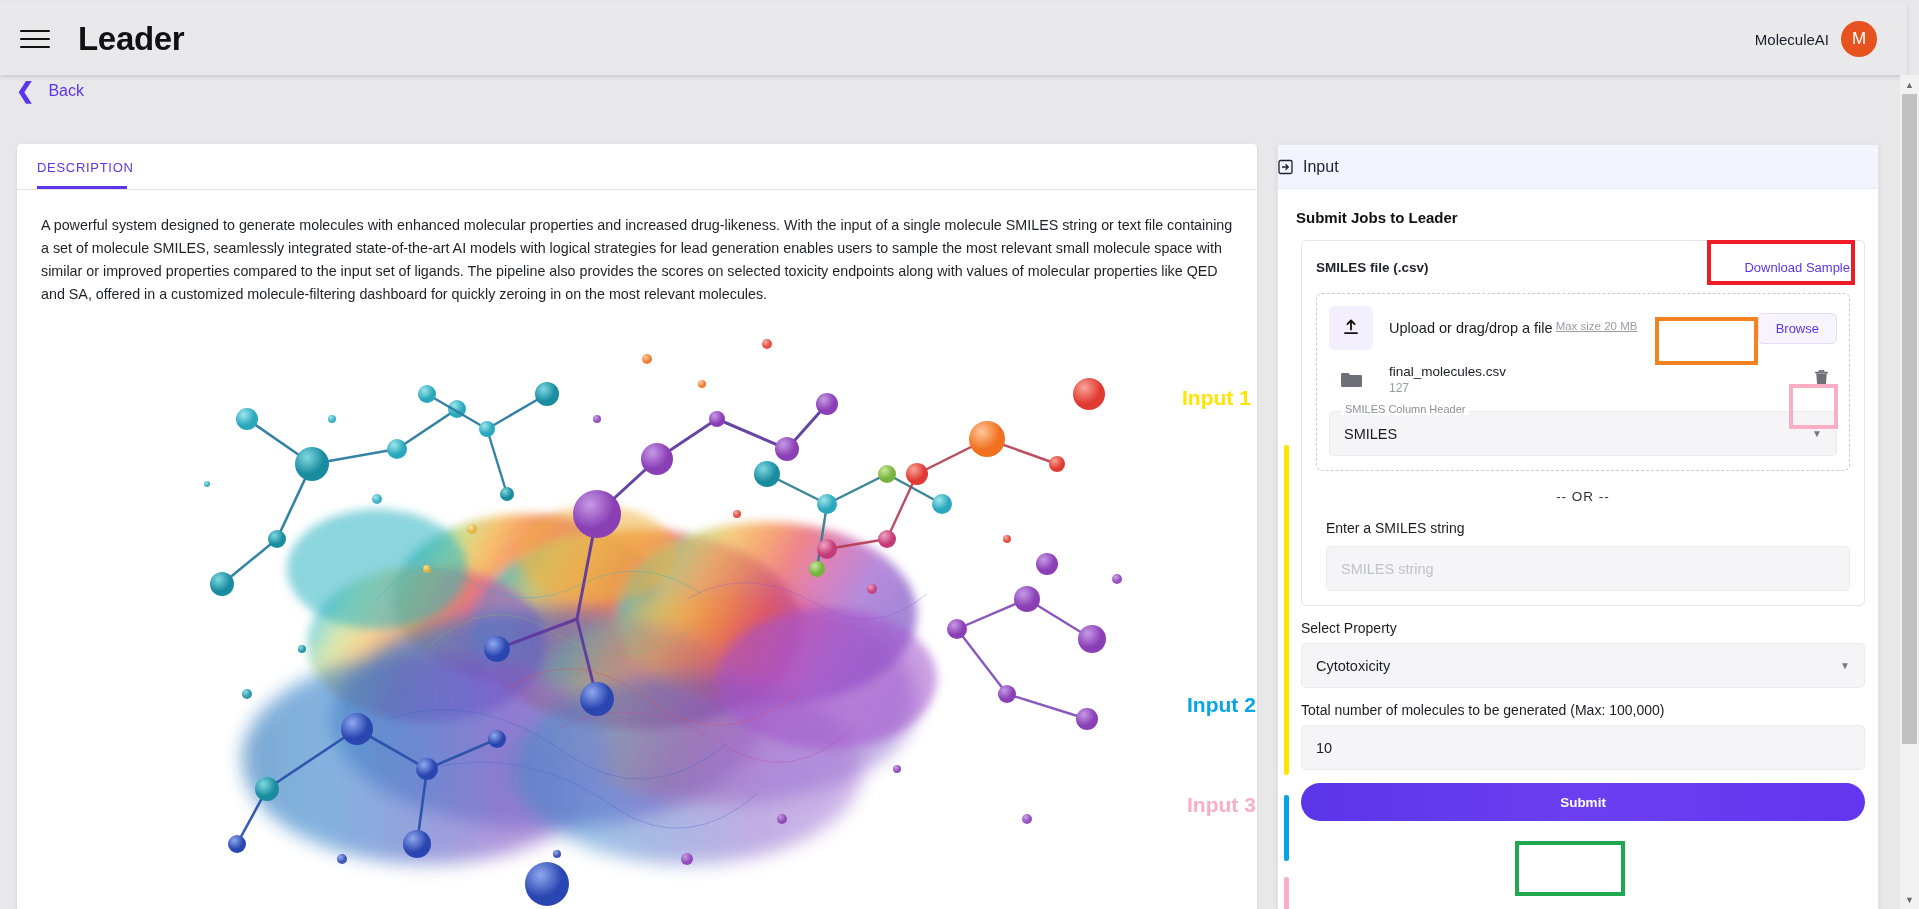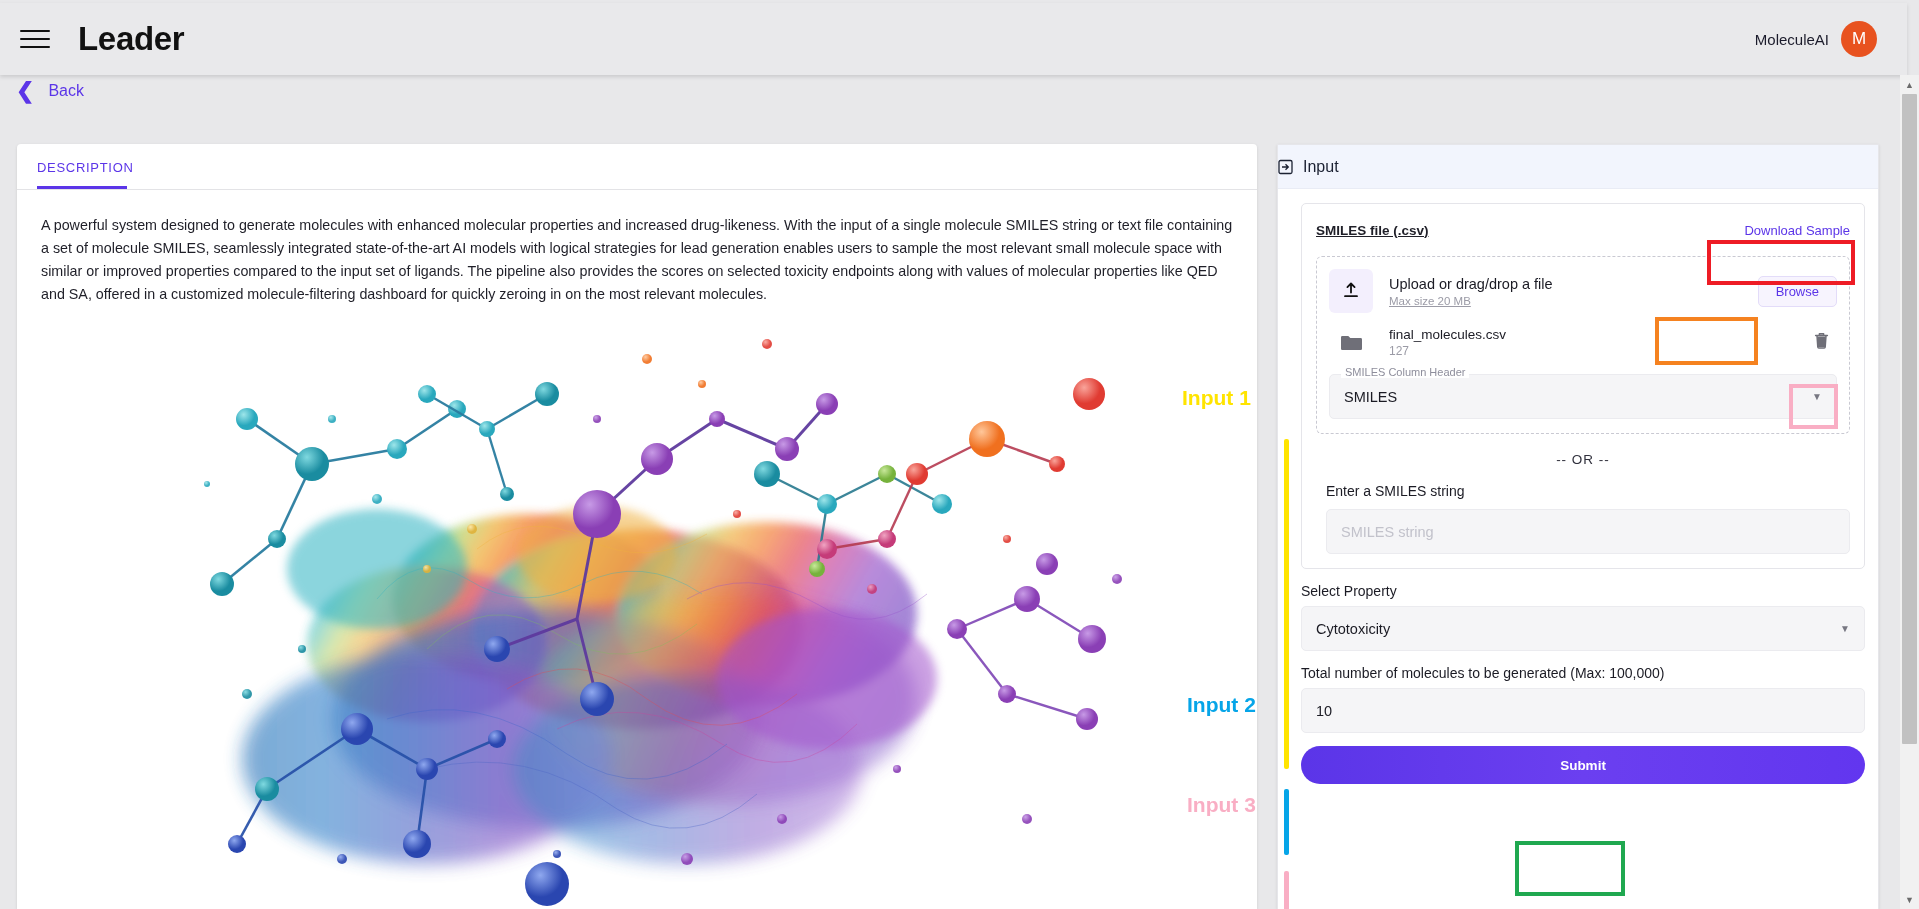--- a/index.html
+++ b/index.html
@@ -85,32 +85,32 @@
   .accent { position: absolute; width: 5px; border-radius: 2px; }
   #acc-yellow { left: 6px; top: 236px; height: 330px; background: #ffe400; }
   #acc-blue   { left: 6px; top: 586px; height: 66px; background: #06a5e8; }
   #acc-pink   { left: 6px; top: 668px; height: 66px; background: #f9aec4; }
 
   .file-box {
     margin: 14px 0 0 10px; border: 1px solid #e5e5ea; border-radius: 5px; padding: 0 14px 14px 14px;
     position: relative; background: #fff;
   }
   .file-box-head { height: 52px; display: flex; align-items: center; }
-  .file-box-title { font-size: 13.5px; font-weight: 700; color: #1f1f28; text-decoration: underline; }
+  .file-box-title { font-size: 13.5px; font-weight: 700; color: #1f1f28; }
   .dl-sample { margin-left: auto; font-size: 13px; color: #5b35e8; cursor: pointer; }
 
   .dashed {
     border: 1px dashed #c9c9d2; border-radius: 6px; padding: 12px 12px 14px 12px;
   }
   .drop-row { display: flex; align-items: center; gap: 16px; }
   .up-icon-box {
     width: 44px; height: 44px; background: #f3effd; border-radius: 6px;
     display: flex; align-items: center; justify-content: center;
   }
-  .drop-texts { display: flex; flex-direction: column; gap: 3px; justify-content: center; }
+  .drop-texts { display: flex; flex-direction: row; gap: 3px; justify-content: center; }
   .drop-main { font-size: 14.5px; color: #1b1b24; }
   .drop-sub { font-size: 11.5px; color: #9b9ba6; text-decoration: underline; }
   .browse-btn {
     margin-left: auto; background: #f7f4fe; border: 1px solid #e3dcf9; color: #5b35e8;
     border-radius: 5px; font-size: 13px; padding: 7px 17px; cursor: pointer;
   }
 
   .file-row { display: flex; align-items: center; gap: 16px; margin-top: 14px; }
   .folder-icon { width: 44px; display: flex; justify-content: center; }
   .file-texts { display: flex; flex-direction: column; gap: 2px; }
@@ -426,20 +426,21 @@
   <div class="right-panel">
     <div class="panel-head">
       <svg width="16" height="16" viewBox="0 0 16 16">
         <rect x="1" y="1.5" width="13" height="13" rx="1.5" fill="none" stroke="#1b2132" stroke-width="1.3"></rect>
         <path d="M4 8h6M7.5 5.2 10.3 8 7.5 10.8" fill="none" stroke="#1b2132" stroke-width="1.3"></path>
       </svg>
       <span class="panel-head-label">Input</span>
     </div>
 
     <div class="panel-body">
+      <div class="section-title">Submit Jobs to Leader</div>
 
       <div class="accent" id="acc-yellow"></div>
       <div class="accent" id="acc-blue"></div>
       <div class="accent" id="acc-pink"></div>
 
       <div class="file-box">
         <div class="file-box-head">
           <span class="file-box-title">SMILES file (.csv)</span>
           <span class="dl-sample">Download Sample</span>
         </div>

